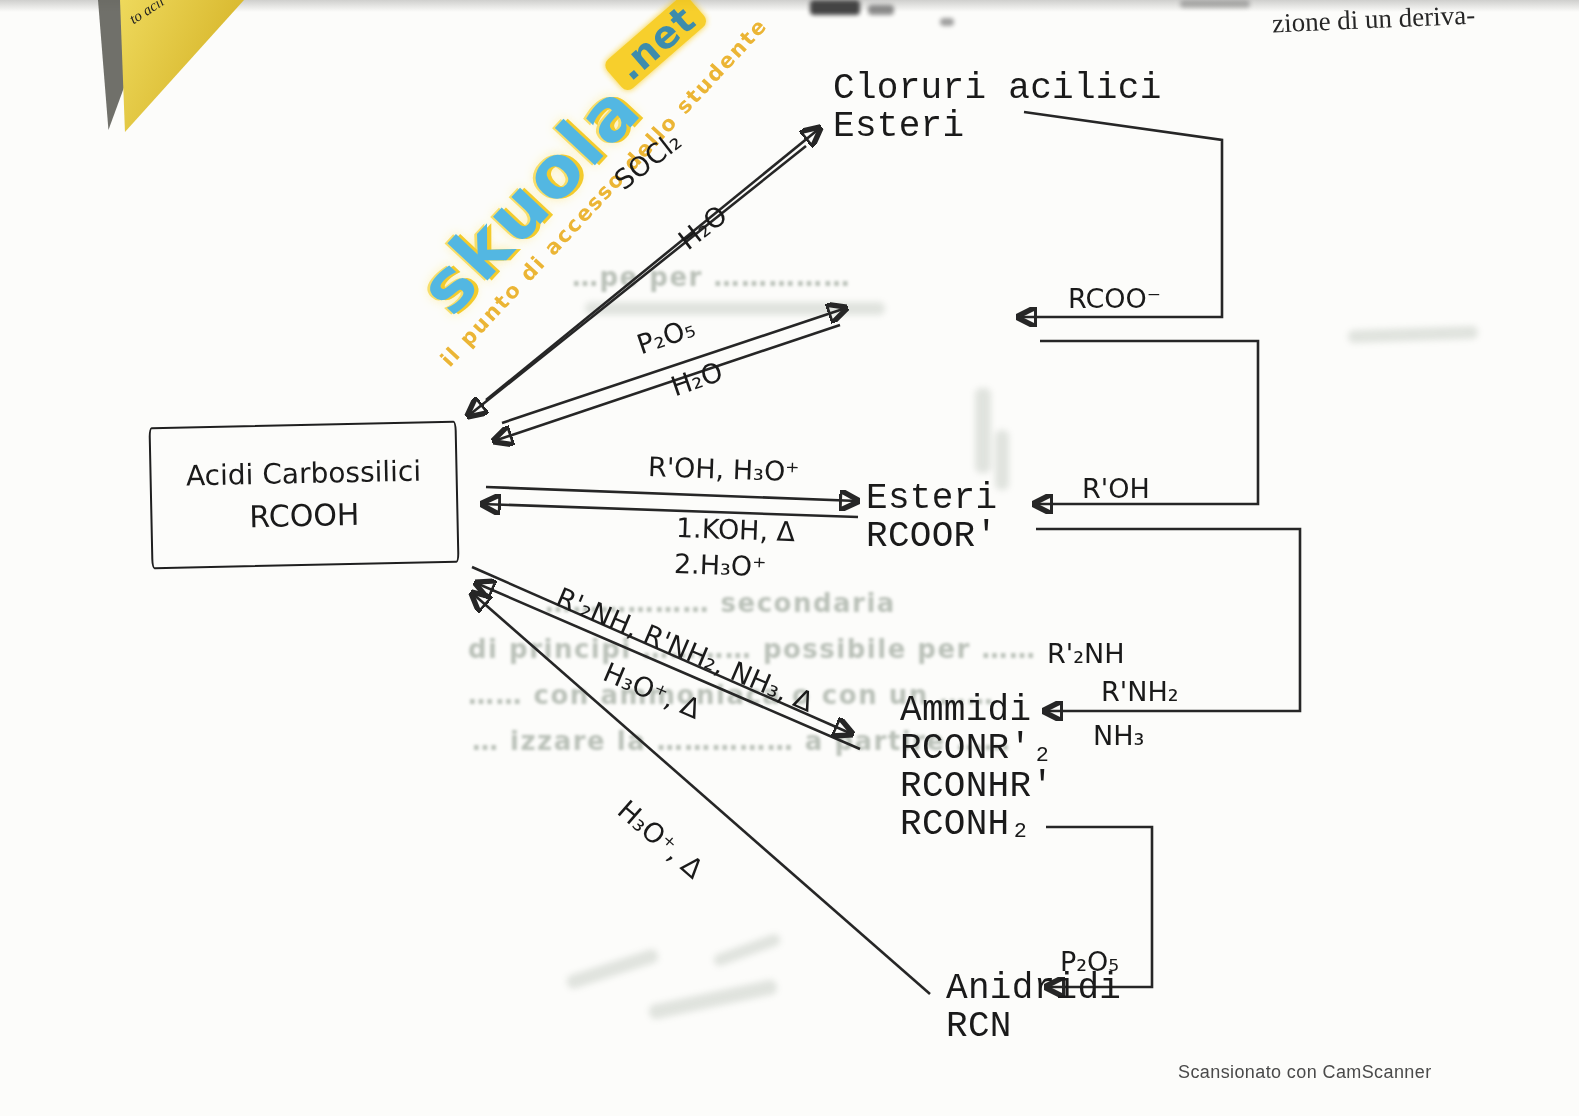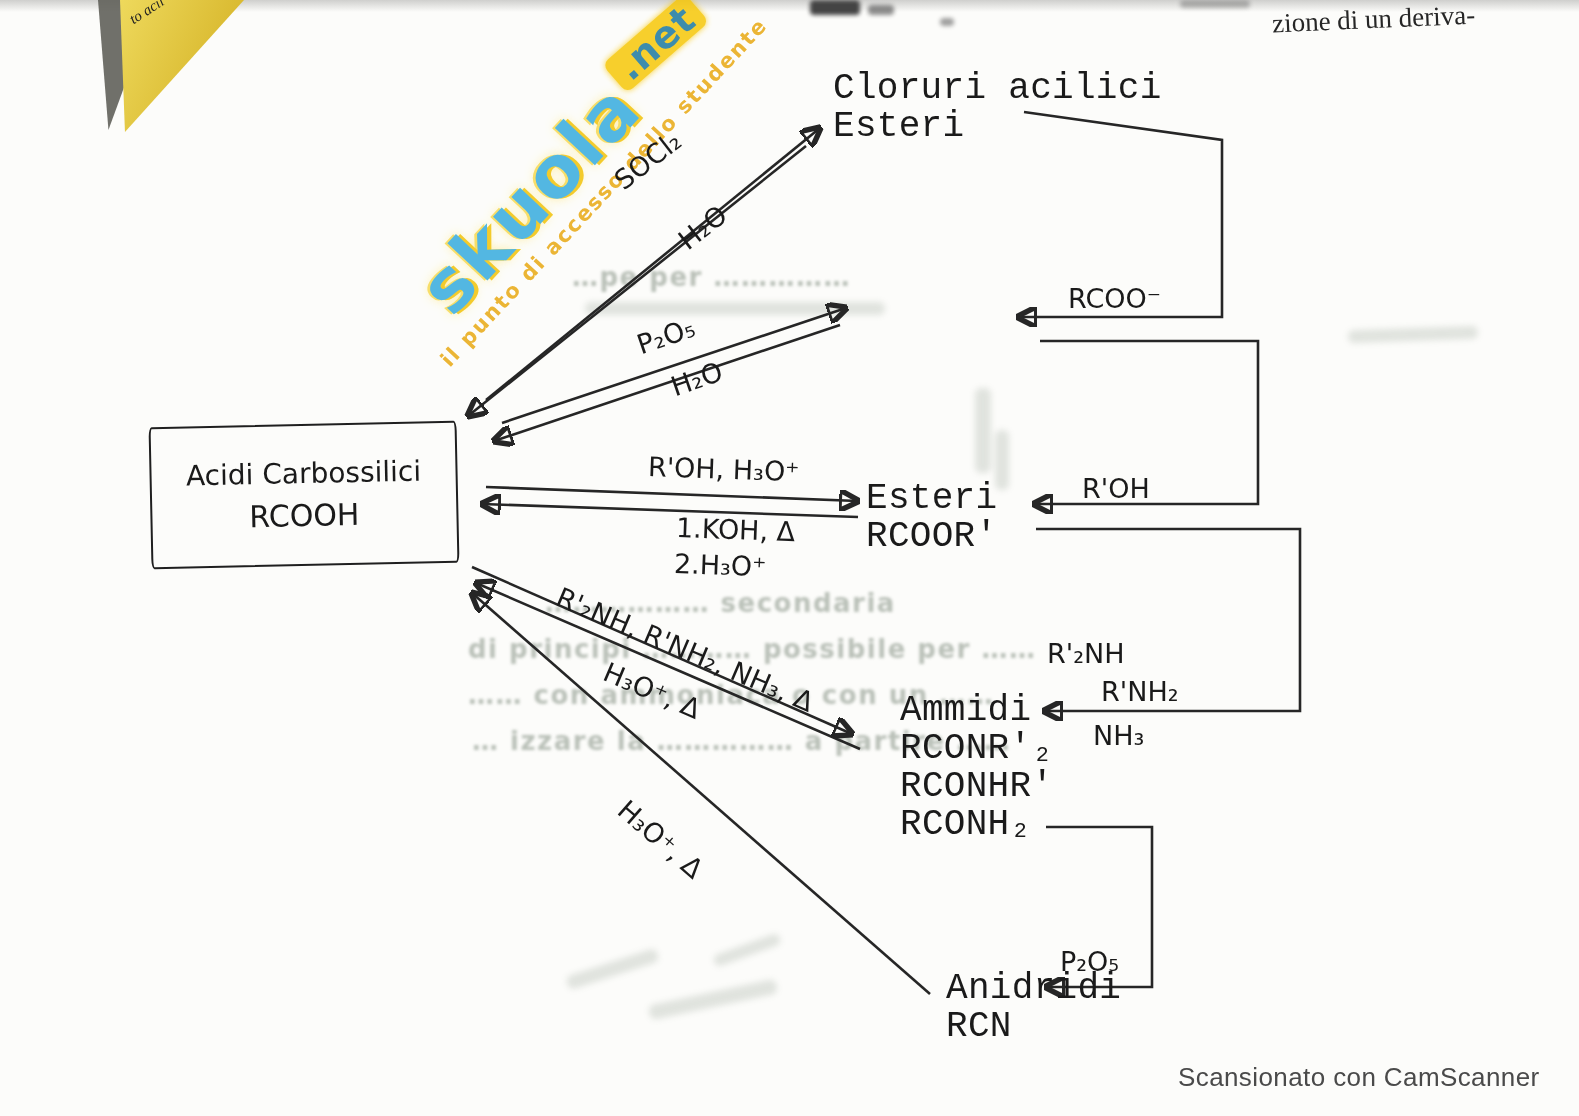--- a/index.html
+++ b/index.html
@@ -48,21 +48,21 @@
 
   .acid-box { position:absolute; left:150px; top:424px; width:304px; height:138px;
     border:2.5px solid #1f1f1f; border-radius:3px/10px; transform:rotate(-1.2deg);
     display:flex; flex-direction:column; align-items:center; justify-content:center;
     gap:8px; font-size:28px; background:transparent; }
   .acid-box .f { font-size:30px; }
 
   .node { position:absolute; font-size:36px; line-height:38px; letter-spacing:.3px; white-space:nowrap;font-family:Liberation Mono, monospace; }
   .lbl  { position:absolute; font-size:27px; white-space:nowrap; transform-origin:left center; }
 
-  .camscanner { position:absolute; left:1178px; top:1062px; font-size:26px;
+  .camscanner { position:absolute; left:1178px; top:1062px; font-size:18px;
     color:#4a4a4a; letter-spacing:.4px; font-family:"Liberation Sans",sans-serif; }
 </style>
 </head>
 <body>
 
 <div class="page">
 
   <div class="top-edge"></div>
 
   <div class="fold-dark"></div>

